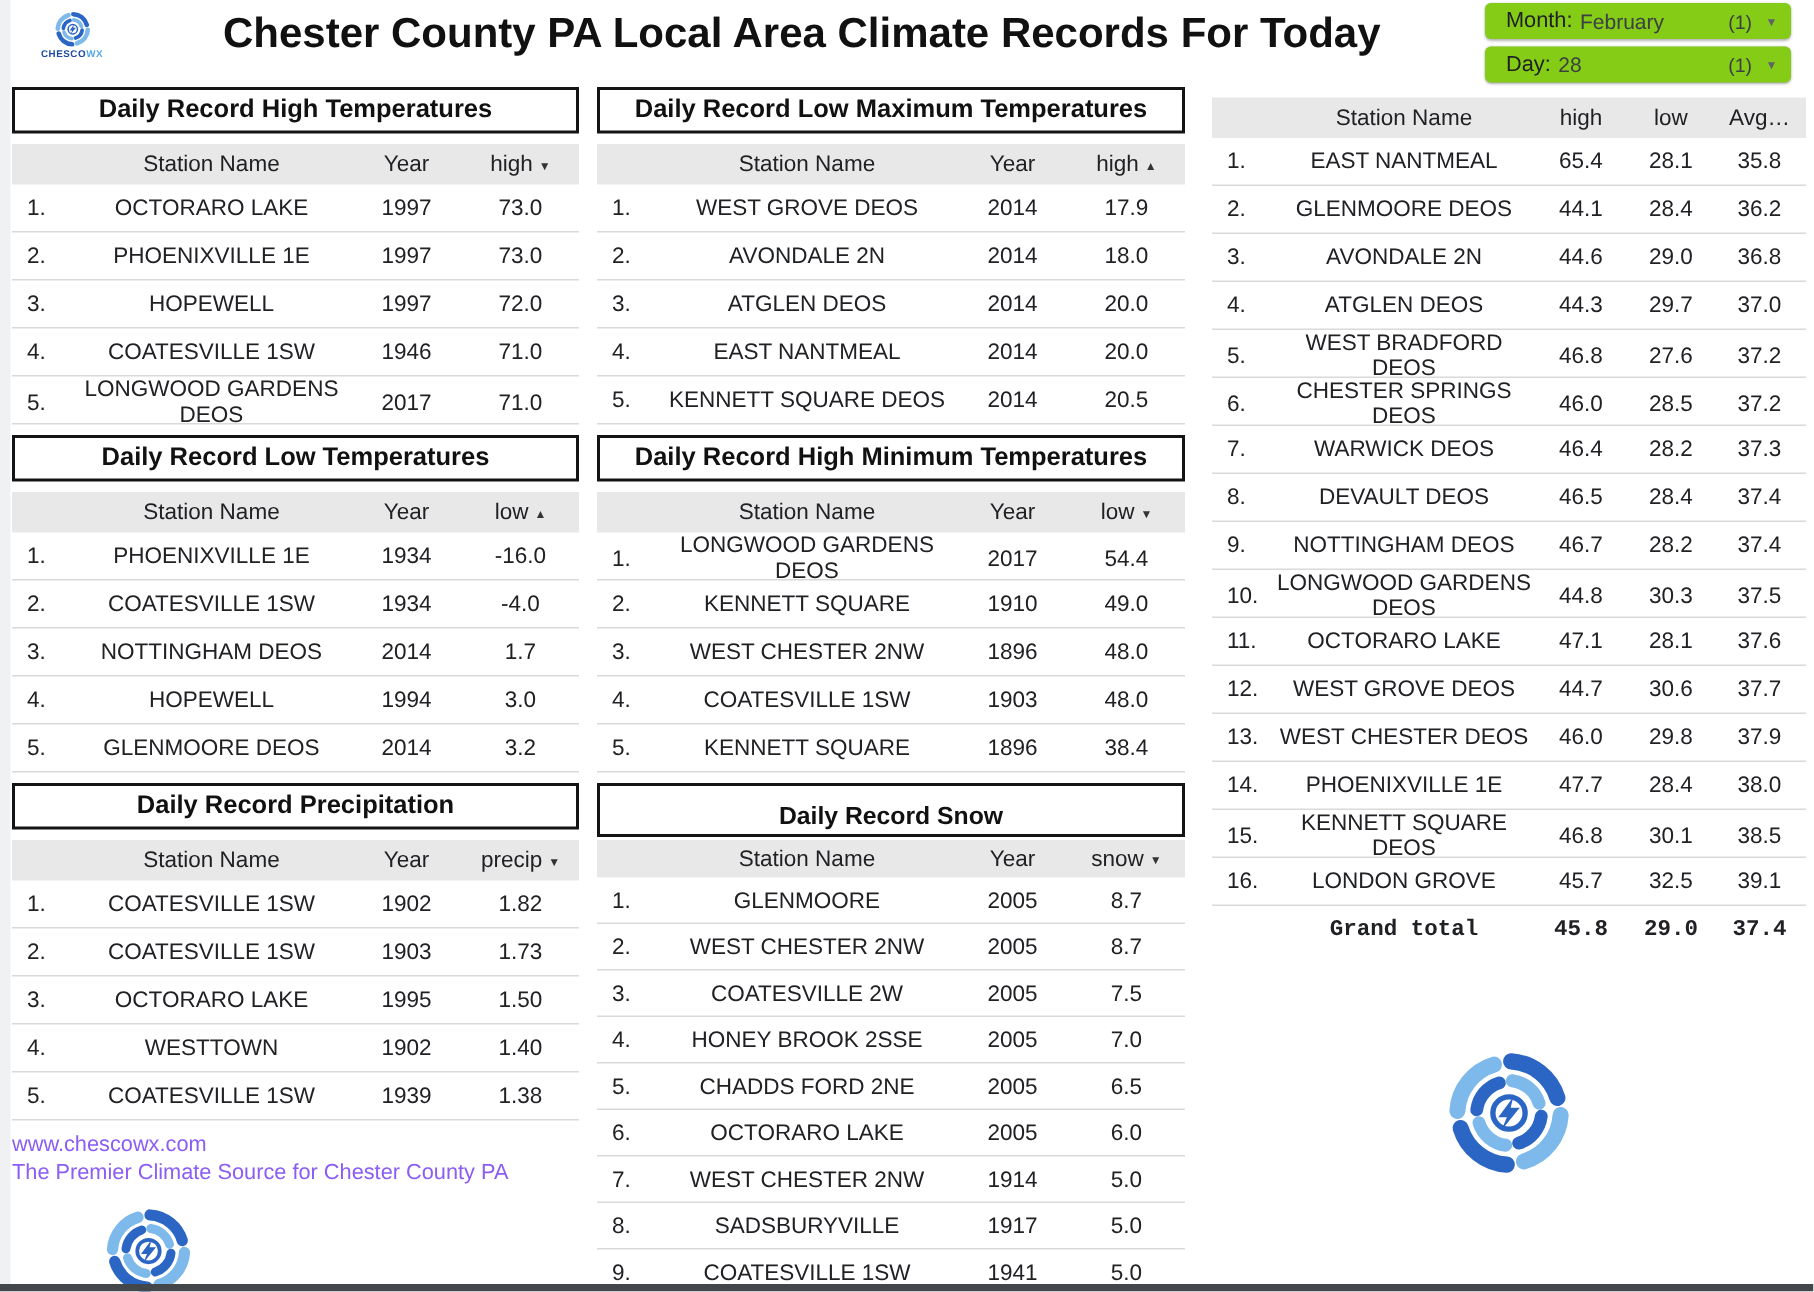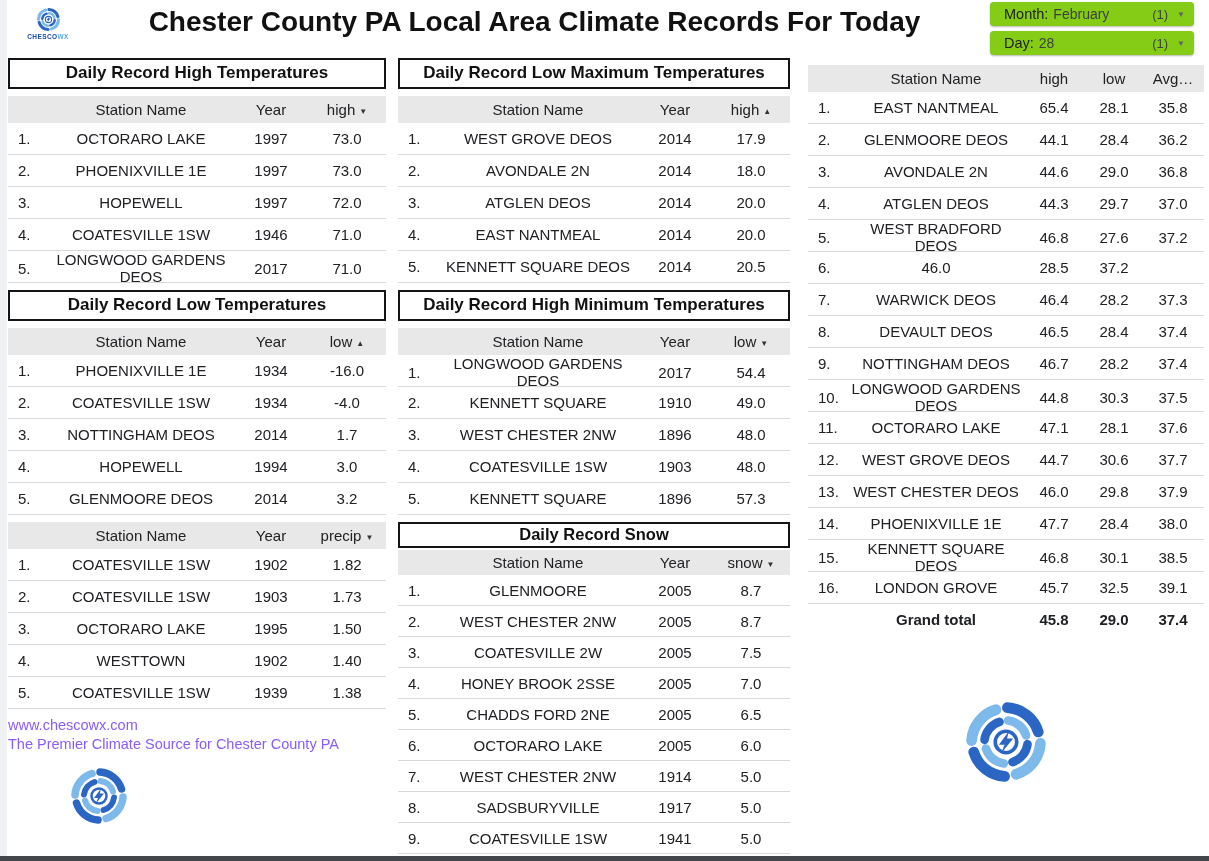--- a/index.html
+++ b/index.html
@@ -44,24 +44,24 @@
     border:2px solid #141414;text-align:center;font-weight:bold;font-size:17px;
     padding:3px 0 4px;color:#111;background:#fff;white-space:nowrap;
   }
   .rt-head{background:#e8e8e8;height:27px;font-weight:normal;margin-top:7px;}
   .rt-row{height:31px;border-bottom:1px solid #d9d9d9;}
   .rt-head,.rt-row{display:grid;grid-template-columns:40px 1fr 74px 78px;align-items:center;font-size:15px;}
   .avg .rt-head,.avg .rt-row{grid-template-columns:42px 1fr 64px 56px 62px;}
   .c-rank{text-align:left;padding-left:10px;}
   .c-station,.c-year,.c-val{text-align:center;}
   .sort-arrow{font-size:8px;margin-left:4px;color:#333;vertical-align:1px;}
-  .rt-compact .rt-title{padding:1px 0 2px;font-size:16.5px;}
+  .rt-compact .rt-title{padding:11px 0 2px;font-size:16.5px;}
   .rt-compact .rt-head{margin-top:2px;height:25px;}
   .rt-compact .rt-row{height:30px;}
-  .rt-total{font-weight:bold;border-bottom:none;}
+  .rt-total{font-weight:bold;border-bottom:none;font-family:Liberation Mono, monospace;}
 
   
   .footer-note{margin-top:0;font-size:14.5px;color:#8b5cf6;line-height:1.3;}
   .logo-footer-left{margin-top:12px;margin-left:26px;width:130px;text-align:center;}
   .logo-footer-left svg{width:60px;height:60px;display:block;margin:0 auto 2px;}
   .logo-footer-right{margin-top:64px;text-align:center;}
   .logo-footer-right svg{width:86px;height:86px;display:block;margin:0 auto 4px;}
   .logo-footer-right .logo-word{font-size:30px;}
   .logo-word{font-weight:bold;letter-spacing:.5px;white-space:nowrap;}
   .logo-word .cw-dark{color:#1b49a6;}
@@ -190,20 +190,21 @@
         <div class="c-val">3.0</div>
       </div>
       <div class="rt-row">
         <div class="c-rank">5.</div>
         <div class="c-station">GLENMOORE DEOS</div>
         <div class="c-year">2014</div>
         <div class="c-val">3.2</div>
       </div>
     </div>
   <div class="rt">
+      <div class="rt-title">Daily Record Precipitation</div>
       <div class="rt-head">
         <div class="c-rank"></div>
         <div class="c-station">Station Name</div>
         <div class="c-year">Year</div>
         <div class="c-val">precip<span class="sort-arrow">▼</span></div>
       </div>
       <div class="rt-row">
         <div class="c-rank">1.</div>
         <div class="c-station">COATESVILLE 1SW</div>
         <div class="c-year">1902</div>
@@ -315,21 +316,21 @@
       <div class="rt-row">
         <div class="c-rank">4.</div>
         <div class="c-station">COATESVILLE 1SW</div>
         <div class="c-year">1903</div>
         <div class="c-val">48.0</div>
       </div>
       <div class="rt-row">
         <div class="c-rank">5.</div>
         <div class="c-station">KENNETT SQUARE</div>
         <div class="c-year">1896</div>
-        <div class="c-val">57.3</div>
+        <div class="c-val">38.4</div>
       </div>
     </div>
   <div class="rt rt-compact">
       <div class="rt-title">Daily Record Snow</div>
       <div class="rt-head">
         <div class="c-rank"></div>
         <div class="c-station">Station Name</div>
         <div class="c-year">Year</div>
         <div class="c-val">snow<span class="sort-arrow">▼</span></div>
       </div>
@@ -435,20 +436,21 @@
       </div>
       <div class="rt-row">
         <div class="c-rank">5.</div>
         <div class="c-station">WEST BRADFORD DEOS</div>
         <div class="c-val">46.8</div>
         <div class="c-val">27.6</div>
         <div class="c-val">37.2</div>
       </div>
       <div class="rt-row">
         <div class="c-rank">6.</div>
+        <div class="c-station">CHESTER SPRINGS DEOS</div>
         <div class="c-val">46.0</div>
         <div class="c-val">28.5</div>
         <div class="c-val">37.2</div>
       </div>
       <div class="rt-row">
         <div class="c-rank">7.</div>
         <div class="c-station">WARWICK DEOS</div>
         <div class="c-val">46.4</div>
         <div class="c-val">28.2</div>
         <div class="c-val">37.3</div>

